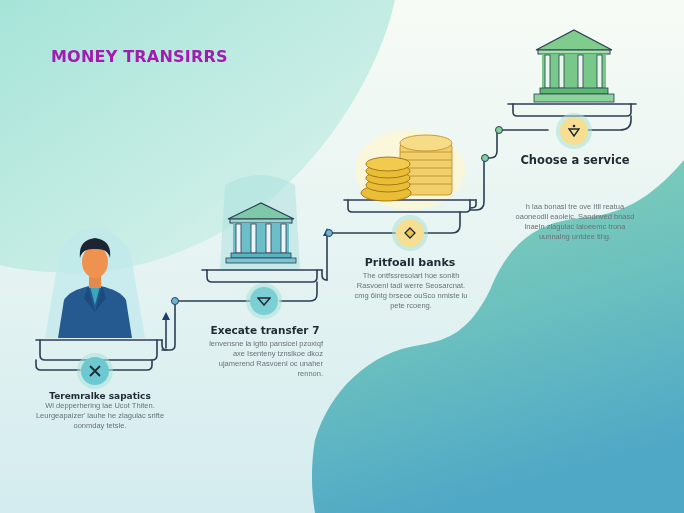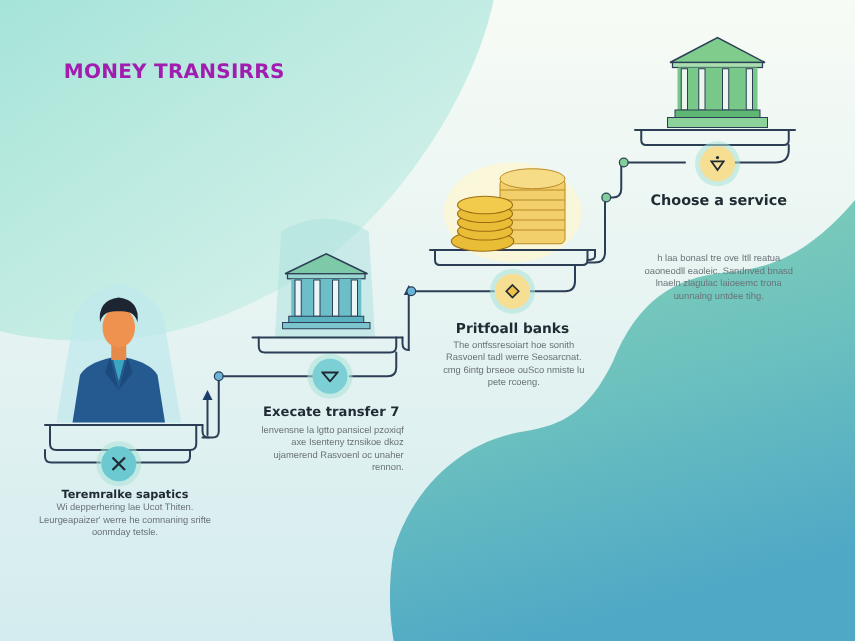--- a/index.html
+++ b/index.html
@@ -147,21 +147,21 @@
 </svg>
 
 <div class="title">MONEY TRANSIRRS</div>
 
 <div class="badge" style="left:81px;top:357px;background:#6cc9d2;">
   <svg width="14" height="14" viewBox="0 0 14 14">
       <path d="M2 2 L12 12 M12 2 L2 12" stroke="#1f2a33" stroke-width="1.8"></path>
     </svg>
 </div>
 <div class="step-title" style="left:40px;top:391px;width:120px;font-size:9px;">Teremralke sapatics</div>
-<div class="step-desc" style="left:30px;top:401px;width:140px;">Wi depperhering lae Ucot Thiten. Leurgeapaizer' werre he comnaning srifte oonmday tetsle.</div>
+<div class="step-desc" style="left:30px;top:401px;width:140px;">Wi depperhering lae Ucot Thiten. Leurgeapaizer' lauhe he zlagulac srifte oonmday tetsle.</div>
 
 <div class="badge" style="left:250px;top:287px;background:#7ccfd4;">
   <svg width="14" height="10" viewBox="0 0 14 10">
       <path d="M1 2 L13 2 L7 9 Z" fill="none" stroke="#1f2a33" stroke-width="1.5"></path>
     </svg>
 </div>
 <div class="step-title" style="left:205px;top:324px;width:120px;font-size:10.5px;">Execate transfer 7</div>
 <div class="step-desc" style="left:205px;top:339px;width:118px;text-align:right;">lenvensne la lgtto pansicel pzoxiqf axe Isenteny tznsikoe dkoz ujamerend Rasvoenl oc unaher rennon.</div>
 
 <div class="badge" style="left:396px;top:219px;background:#f6de93;">

